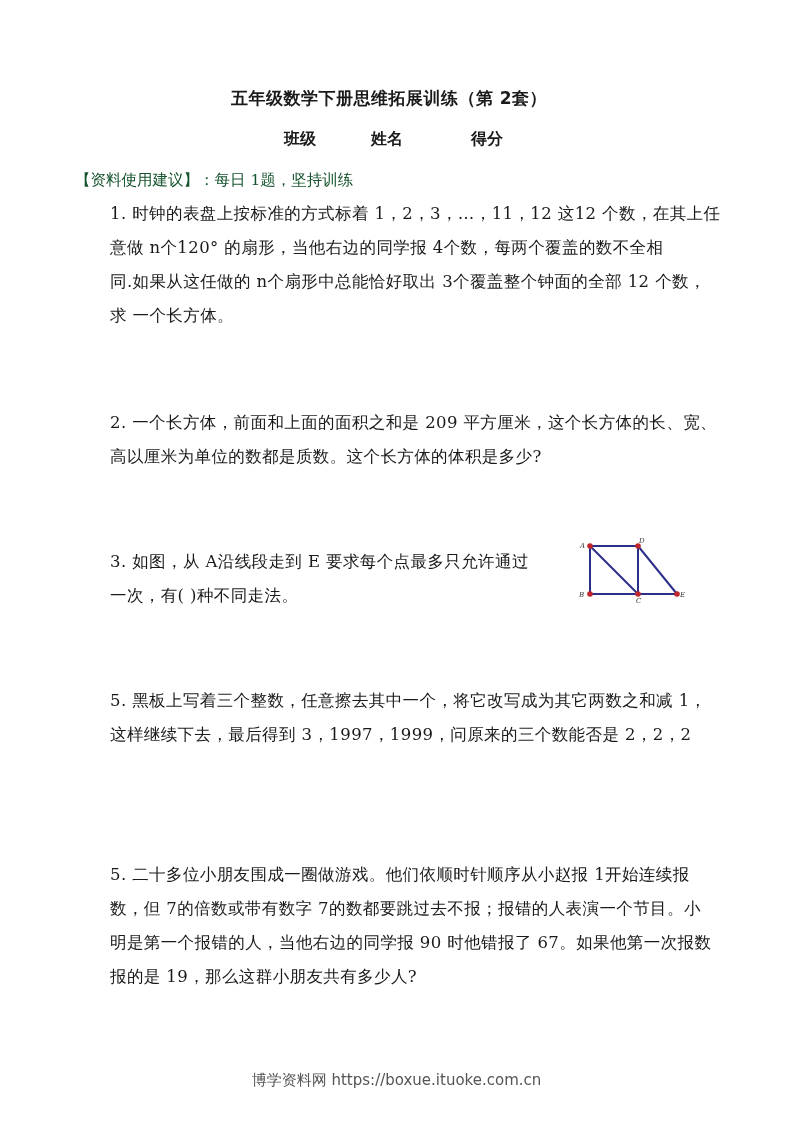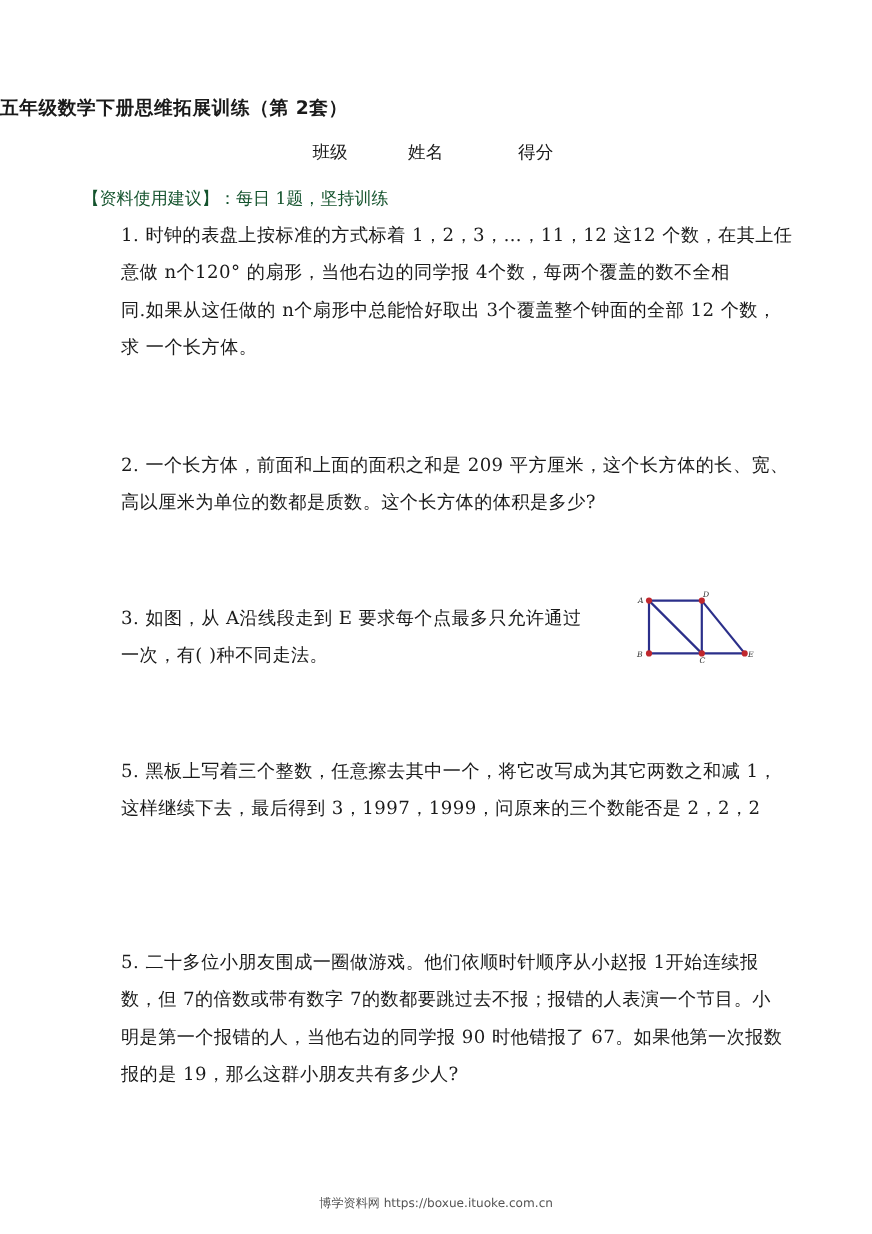--- a/index.html
+++ b/index.html
@@ -1,25 +1,25 @@
 <!DOCTYPE html>
 <html><head>
 <meta charset="utf-8">
 <style>
   html, body { margin: 0; padding: 0; background: #ffffff; }
   body { width: 793px; height: 1122px; position: relative; overflow: hidden;
          font-family: "DejaVu Serif", "Liberation Serif", serif; color: #1a1a1a; }
   .abs { position: absolute; white-space: nowrap; }
-  .title { left: 0; width: 778px; top: 87px; text-align: left; font-family: "DejaVu Sans", "Liberation Sans", sans-serif;
+  .title { left: 0; width: 778px; top: 87px; text-align: center; font-family: "DejaVu Sans", "Liberation Sans", sans-serif;
            font-size: 17px; font-weight: bold; letter-spacing: 0.5px; }
-  .meta { top: 129px; font-family: "DejaVu Sans", "Liberation Sans", sans-serif; font-size: 16px; font-weight: normal; }
+  .meta { top: 129px; font-family: "DejaVu Sans", "Liberation Sans", sans-serif; font-size: 16px; font-weight: bold; }
   .advice { left: 75px; top: 170px; font-size: 15.5px; color: #14532d; }
   .line { left: 76px; font-size: 16.5px; letter-spacing: 0.4px; margin-left: 34px; }
   .footer { left: 0; width: 793px; top: 1071px; text-align: center; font-family: "DejaVu Sans", "Liberation Sans", sans-serif;
-            font-size: 11px; color: #555; margin-top: 15px; }
+            font-size: 15px; color: #555; }
   svg.diagram { position: absolute; left: 570px; top: 530px; }
 </style>
 </head>
 <body>
 
 <div class="abs title">五年级数学下册思维拓展训练（第 2套）</div>
 
 <div class="abs meta" style="left:284px">班级</div>
 <div class="abs meta" style="left:371px">姓名</div>
 <div class="abs meta" style="left:471px">得分</div>

